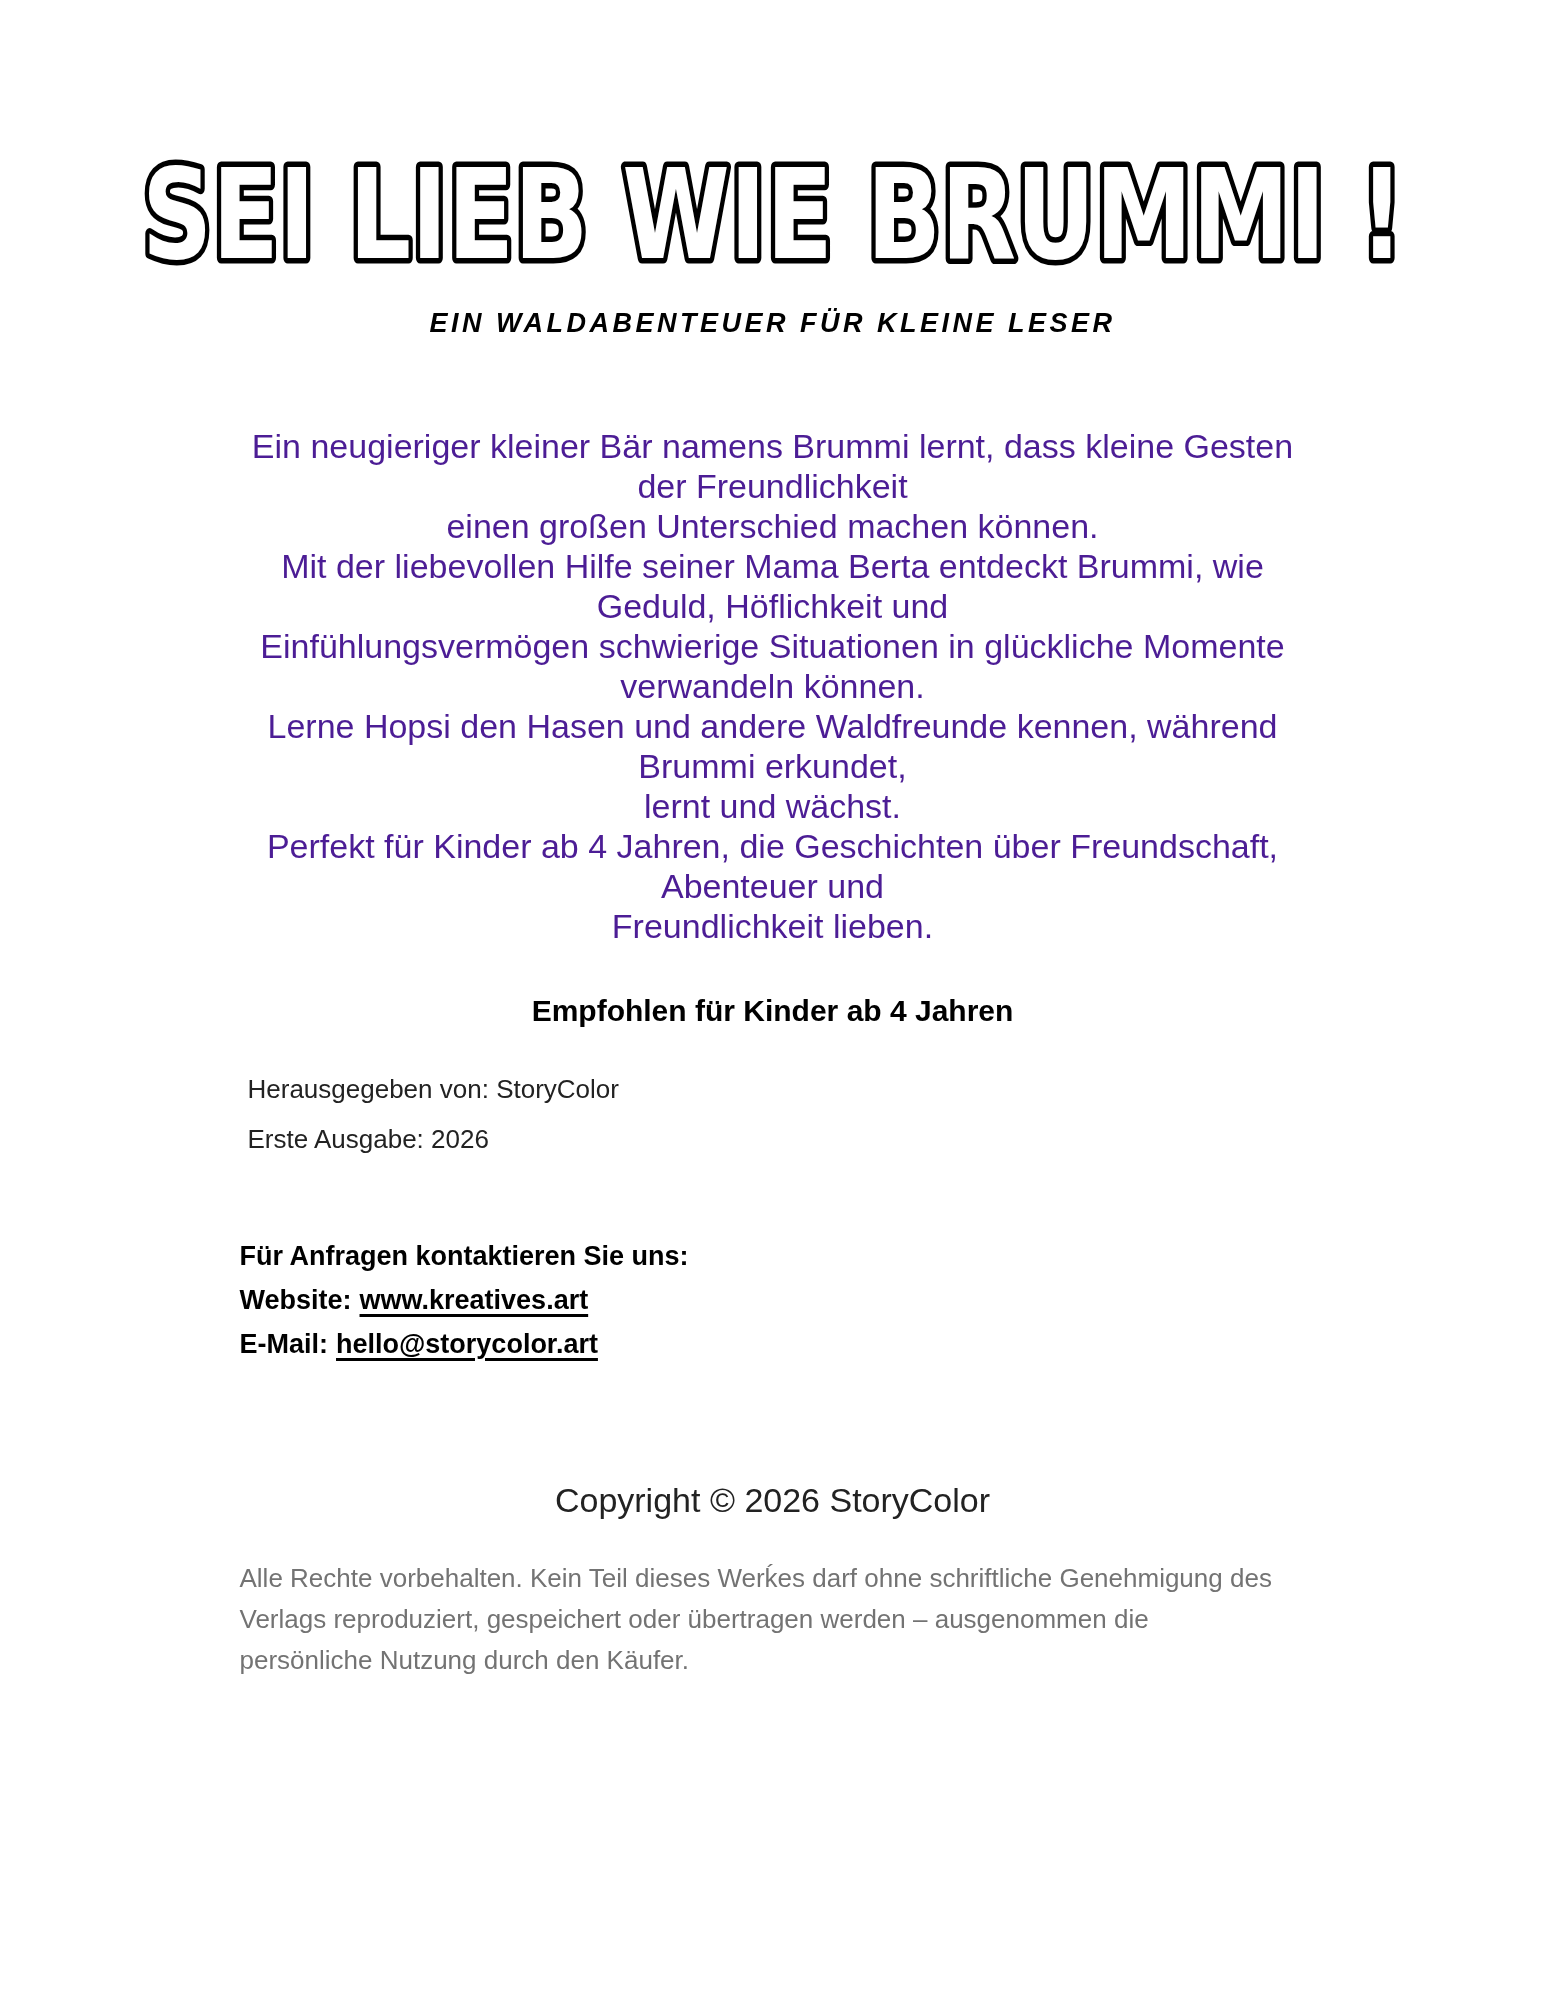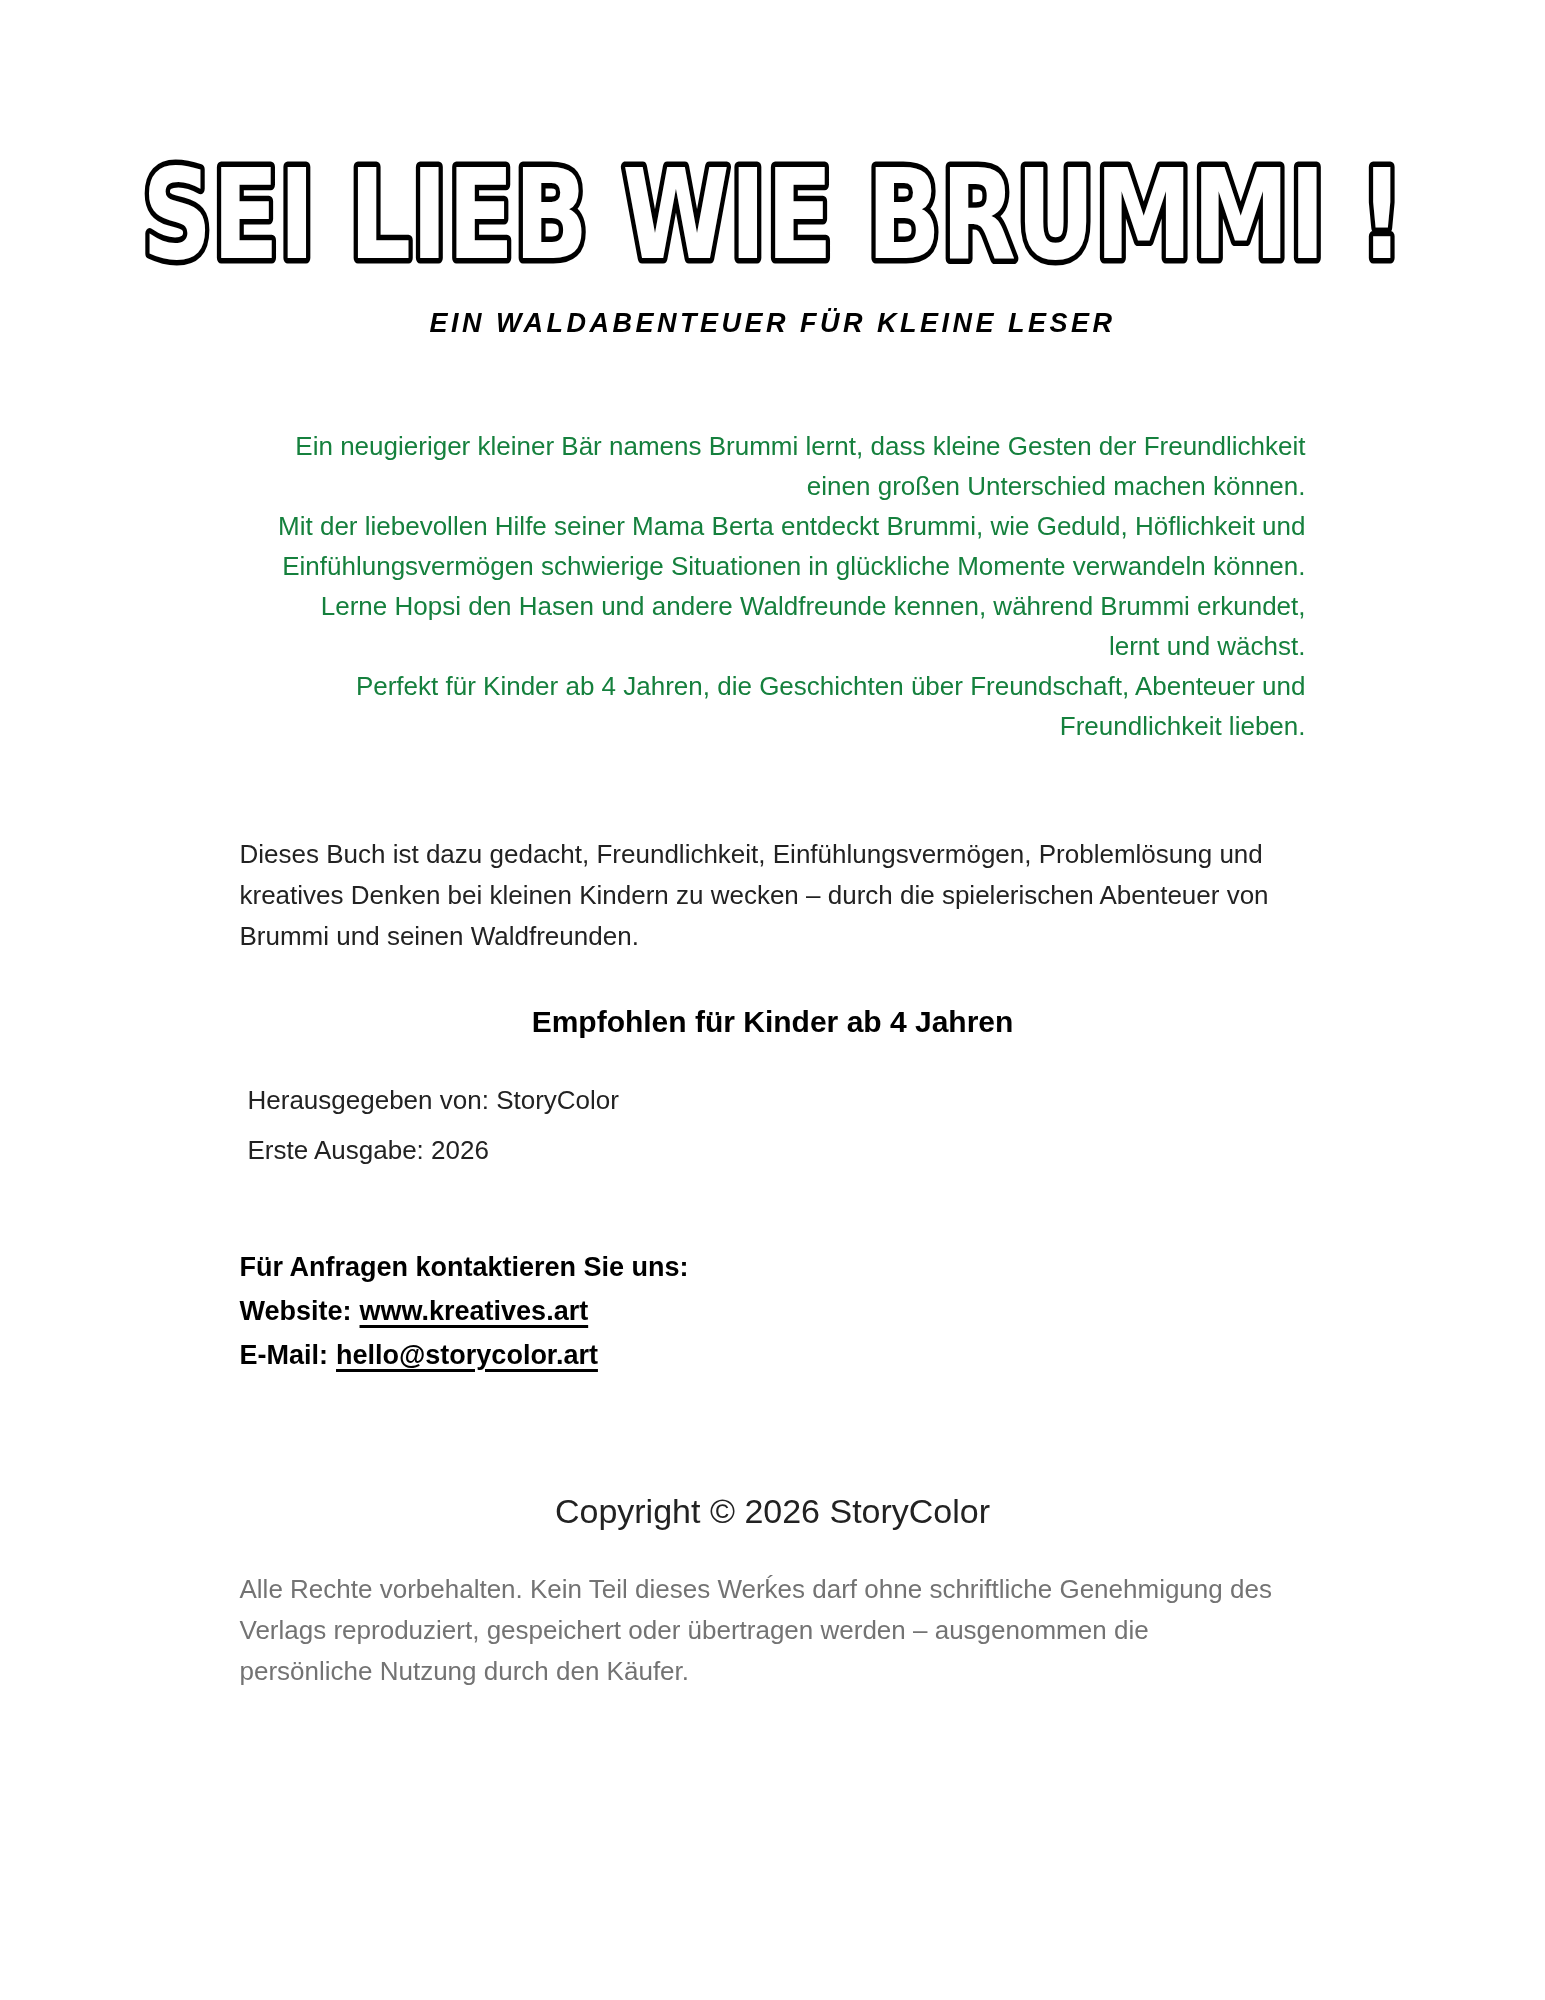--- a/index.html
+++ b/index.html
@@ -33,25 +33,25 @@
     text-align: center;
     font-size: 27px;
     line-height: 34px;
     font-weight: bold;
     letter-spacing: 3.5px;
     color: #000000;
     font-style: italic;
   }
   .synopsis {
     margin: 86px 155px 0;
-    text-align: right;
-    font-size: 26px;
+    text-align: center;
+    font-size: 34px;
     line-height: 40px;
     white-space: pre-line;
-    color: #15803d;
+    color: #4c1d95;
   }
   .purpose {
     margin: 88px 155px 0;
     text-align: left;
     font-size: 26px;
     line-height: 41px;
     white-space: pre-line;
     color: #222222;
   }
   .recommendation {
@@ -115,23 +115,20 @@
 
   <p class="synopsis">Ein neugieriger kleiner Bär namens Brummi lernt, dass kleine Gesten der Freundlichkeit
 einen großen Unterschied machen können.
 Mit der liebevollen Hilfe seiner Mama Berta entdeckt Brummi, wie Geduld, Höflichkeit und
 Einfühlungsvermögen schwierige Situationen in glückliche Momente verwandeln können.
 Lerne Hopsi den Hasen und andere Waldfreunde kennen, während Brummi erkundet,
 lernt und wächst.
 Perfekt für Kinder ab 4 Jahren, die Geschichten über Freundschaft, Abenteuer und
 Freundlichkeit lieben.</p>
 
-  <p class="purpose">Dieses Buch ist dazu gedacht, Freundlichkeit, Einfühlungsvermögen, Problemlösung und
-kreatives Denken bei kleinen Kindern zu wecken – durch die spielerischen Abenteuer von
-Brummi und seinen Waldfreunden.</p>
 
   <h2 class="recommendation">Empfohlen für Kinder ab 4 Jahren</h2>
 
   <div class="publisher">
     <p>Herausgegeben von: StoryColor</p>
     <p>Erste Ausgabe: 2026</p>
   </div>
 
   <div class="contact">
     <p>Für Anfragen kontaktieren Sie uns:</p>

